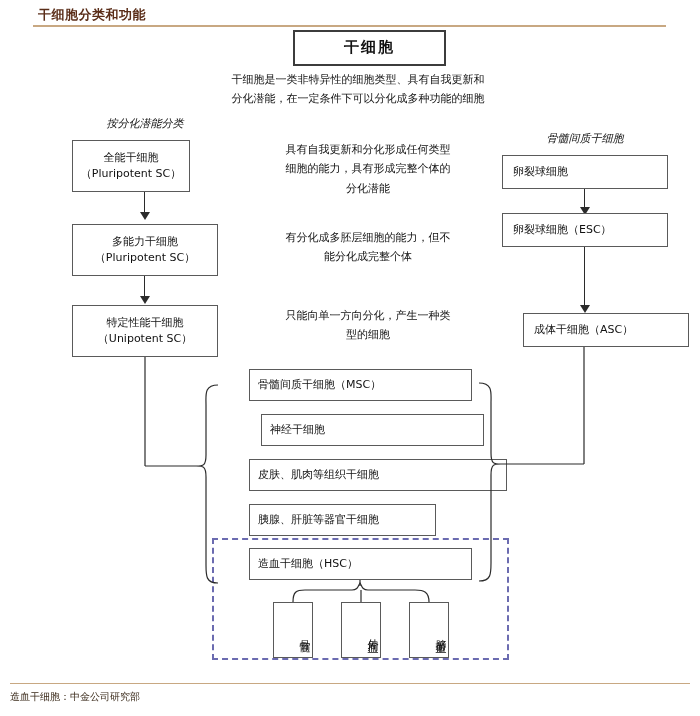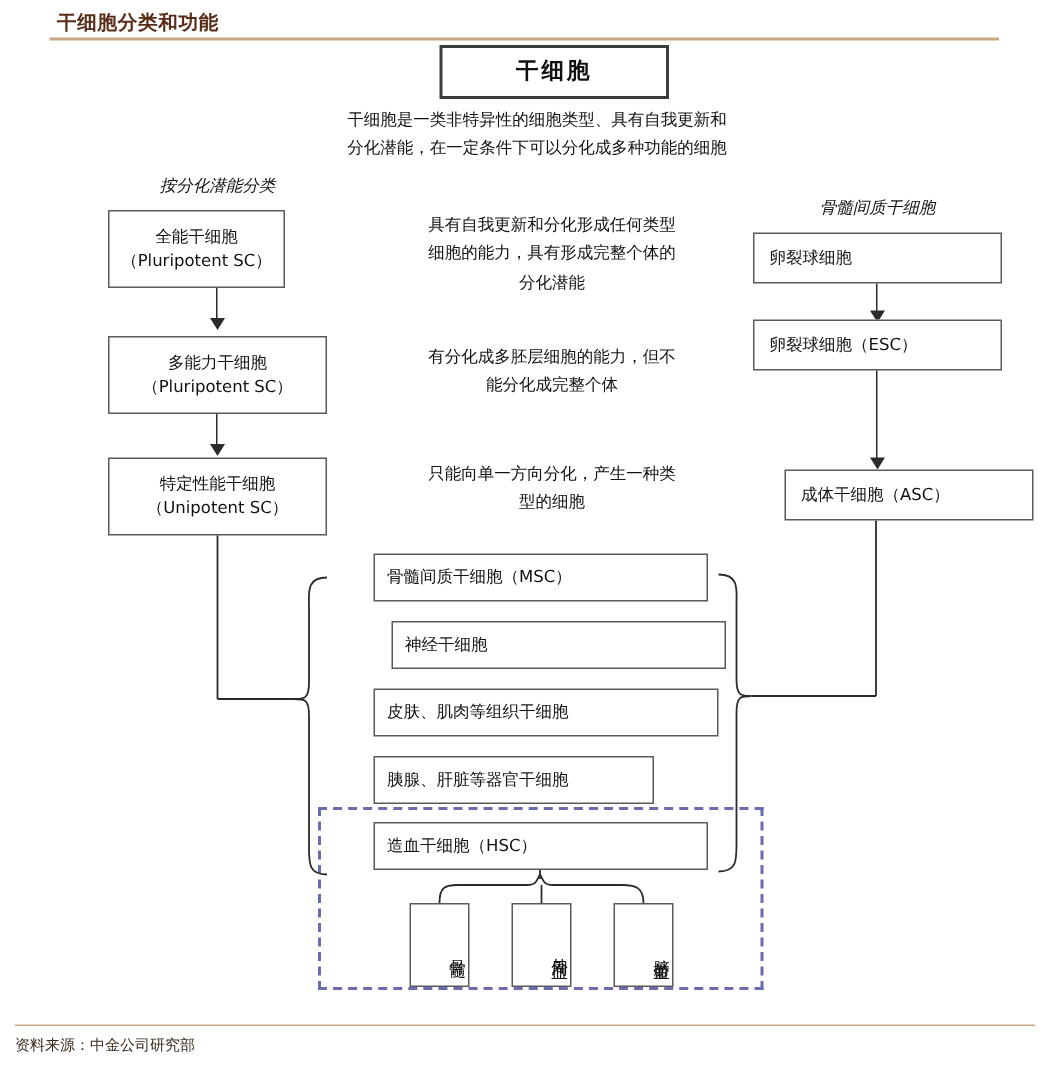--- a/index.html
+++ b/index.html
@@ -174,21 +174,21 @@
 <div class="desc" style="left:253px; top:140px; width:230px;">具有自我更新和分化形成任何类型<br>细胞的能力，具有形成完整个体的<br>分化潜能</div>
 <div class="desc" style="left:253px; top:228px; width:230px;">有分化成多胚层细胞的能力，但不<br>能分化成完整个体</div>
 <div class="desc" style="left:253px; top:306px; width:230px;">只能向单一方向分化，产生一种类<br>型的细胞</div>
 
 <div class="node" style="left:249px; top:369px; width:223px; height:32px; font-size:11px;">
   <span class="zh" style="padding-left:8px; align-self:flex-start;">骨髓间质干细胞（MSC）</span>
 </div>
 <div class="node" style="left:249px; top:414px; width:223px; height:32px;margin-left:12px;">
   <span class="zh" style="padding-left:8px; align-self:flex-start;">神经干细胞</span>
 </div>
-<div class="node" style="left:249px; top:459px; width:230px; height:32px;">
+<div class="node" style="left:249px; top:459px; width:258px; height:32px;">
   <span class="zh" style="padding-left:8px; align-self:flex-start;">皮肤、肌肉等组织干细胞</span>
 </div>
 <div class="node" style="left:249px; top:504px; width:187px; height:32px;">
   <span class="zh" style="padding-left:8px; align-self:flex-start;">胰腺、肝脏等器官干细胞</span>
 </div>
 
 <div id="hsc-group" style="left:212px; top:538px; width:297px; height:122px;"></div>
 
 <div class="node" style="left:249px; top:548px; width:223px; height:32px;">
   <span class="zh" style="padding-left:8px; align-self:flex-start;">造血干细胞（HSC）</span>
@@ -250,13 +250,13 @@
            C 293 592, 296 590, 305 590
            L 352 590
            C 358 590, 358 586, 360 583
            C 362 586, 362 590, 368 590
            L 415 590
            C 424 590, 429 592, 429 602" fill="none" stroke="#2b2b2b" stroke-width="1.2"></path>
   <line x1="361" y1="590" x2="361" y2="602" stroke="#2b2b2b" stroke-width="1.2"></line>
 </svg>
 
 <div id="footer-rule"></div>
-<div id="footer-source">资料来源：中金公司研究部</div>
+<div id="footer-source">造血干细胞：中金公司研究部</div>
 
 </body></html>

